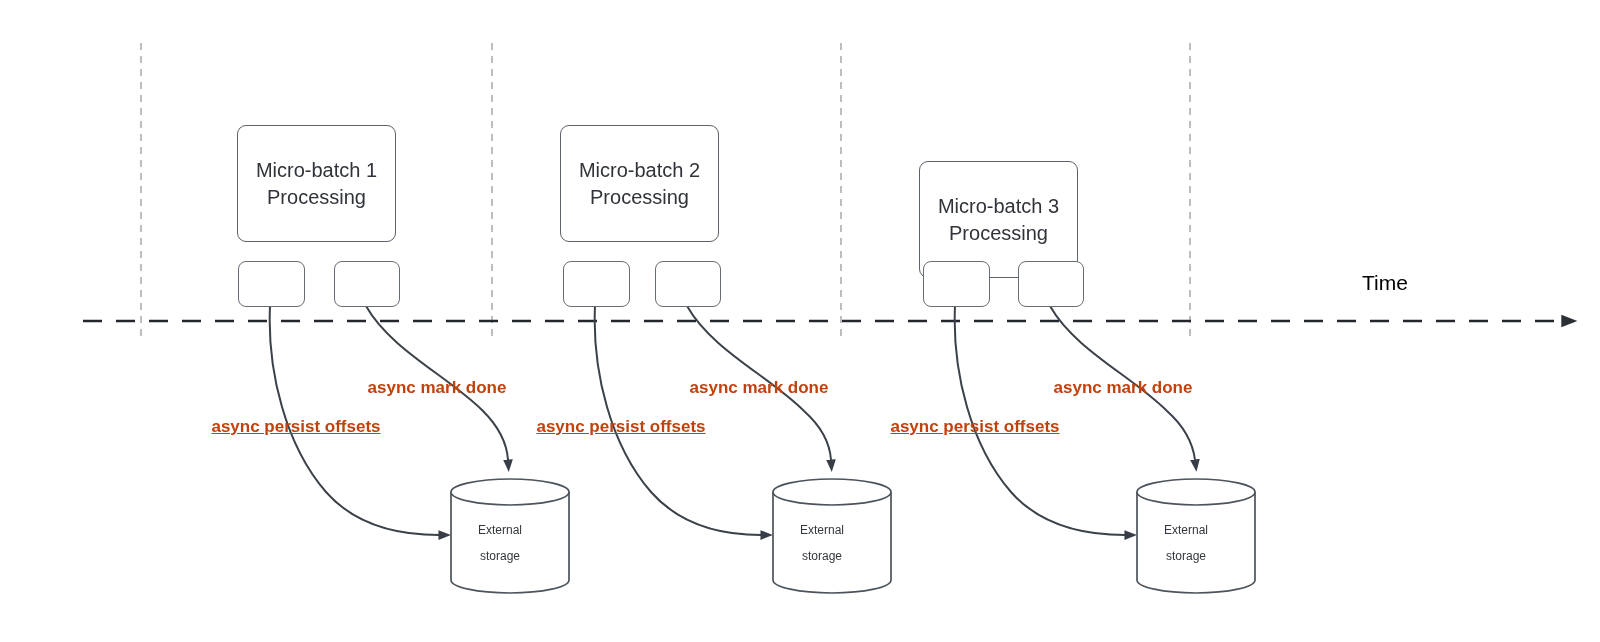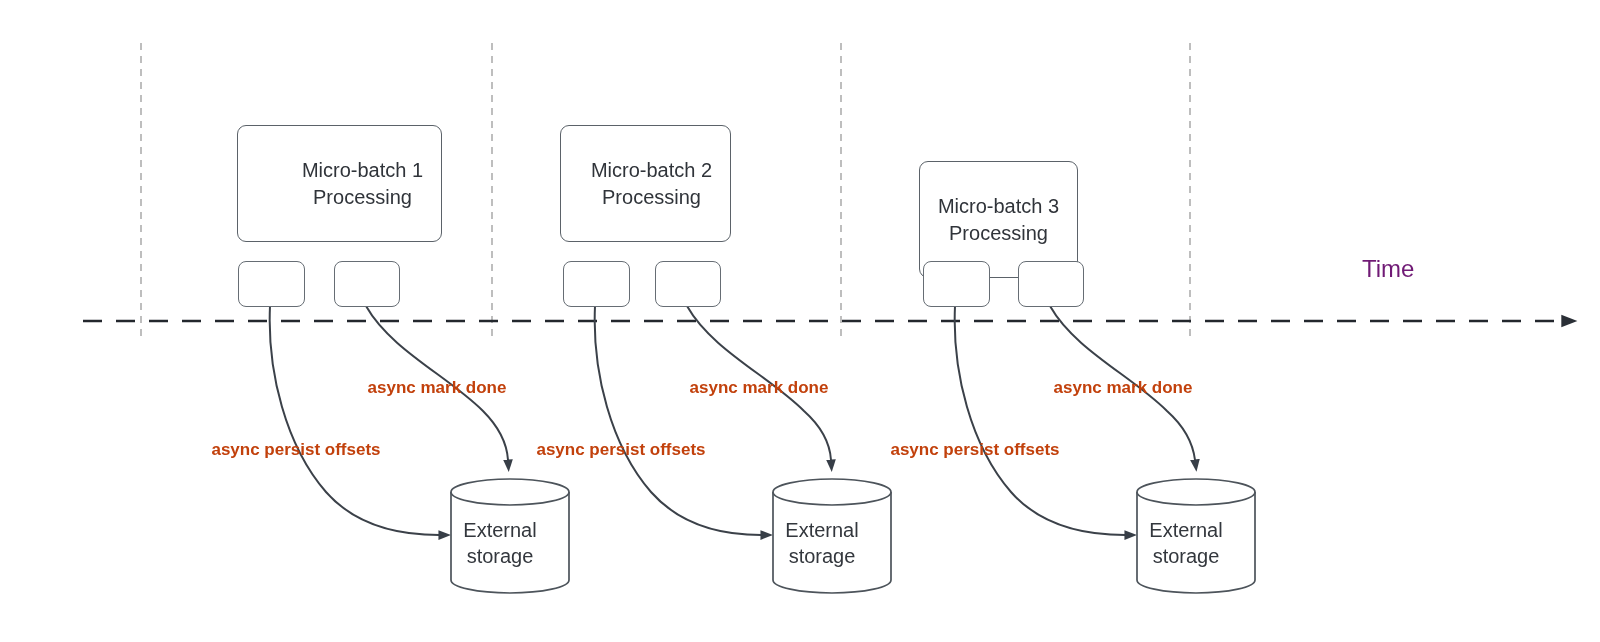--- a/index.html
+++ b/index.html
@@ -16,30 +16,30 @@
     font-size:20px;line-height:27px;color:#30343a;
   }
   .small-box{
     position:absolute;top:261px;height:44px;
     border:1.5px solid #666d74;border-radius:8px;background:#ffffff;
   }
   .edge-label{
     position:absolute;transform:translateX(-50%);
     font-size:17px;font-weight:700;color:#c2410c;white-space:nowrap;
   }
-  .persist-label{top:440px;}
+  .persist-label{top:417px;text-decoration:underline;}
   .mark-label{top:378px;}
   .storage-label{
     position:absolute;top:500px;height:86px;width:98px;
     display:flex;align-items:center;justify-content:center;text-align:center;
-    font-size:20px;line-height:26px;color:#33373d;
+    font-size:12px;line-height:26px;color:#33373d;
   }
   .time-label{
-    position:absolute;left:1362px;top:255px;
-    font-size:24px;color:#701a75;
+    position:absolute;left:1362px;top:271px;
+    font-size:21px;color:#000000;
   }
 </style>
 </head>
 <body>
 
 <svg class="layer" viewBox="0 0 1600 642">
   <defs>
     <marker id="ah" viewBox="0 0 12 10" refX="0.5" refY="5" markerWidth="13" markerHeight="11" markerUnits="userSpaceOnUse" orient="auto">
       <path d="M0 0.5 L11.5 5 L0 9.5 Z" fill="#373e47"></path>
     </marker>
@@ -75,38 +75,38 @@
       <path d="M 773 492 L 773 580 A 59 13 0 0 0 891 580 L 891 492"></path>
       <ellipse cx="832" cy="492" rx="59" ry="13"></ellipse>
     </g>
     <g>
       <path d="M 1137 492 L 1137 580 A 59 13 0 0 0 1255 580 L 1255 492"></path>
       <ellipse cx="1196" cy="492" rx="59" ry="13"></ellipse>
     </g>
   </g>
 </svg>
 
-<div class="mb-box" style="left:237px;padding-left:46px;">
+<div class="mb-box" style="left:237px;">
   <div>
     <div>Micro-batch 1</div>
     <div>Processing</div>
   </div>
 </div>
 <div class="small-box" style="left:238px;width:65px;"></div>
 <div class="small-box" style="left:334px;width:64px;"></div>
 <div class="edge-label persist-label" style="left:296px;">async persist offsets</div>
 <div class="edge-label mark-label" style="left:437px;">async mark done</div>
 <div class="storage-label" style="left:451px;">
   <div>
     <div>External</div>
     <div>storage</div>
   </div>
 </div>
 
-<div class="mb-box" style="left:560px;padding-left:12px;">
+<div class="mb-box" style="left:560px;">
   <div>
     <div>Micro-batch 2</div>
     <div>Processing</div>
   </div>
 </div>
 <div class="small-box" style="left:563px;width:65px;"></div>
 <div class="small-box" style="left:655px;width:64px;"></div>
 <div class="edge-label persist-label" style="left:621px;">async persist offsets</div>
 <div class="edge-label mark-label" style="left:759px;">async mark done</div>
 <div class="storage-label" style="left:773px;">

